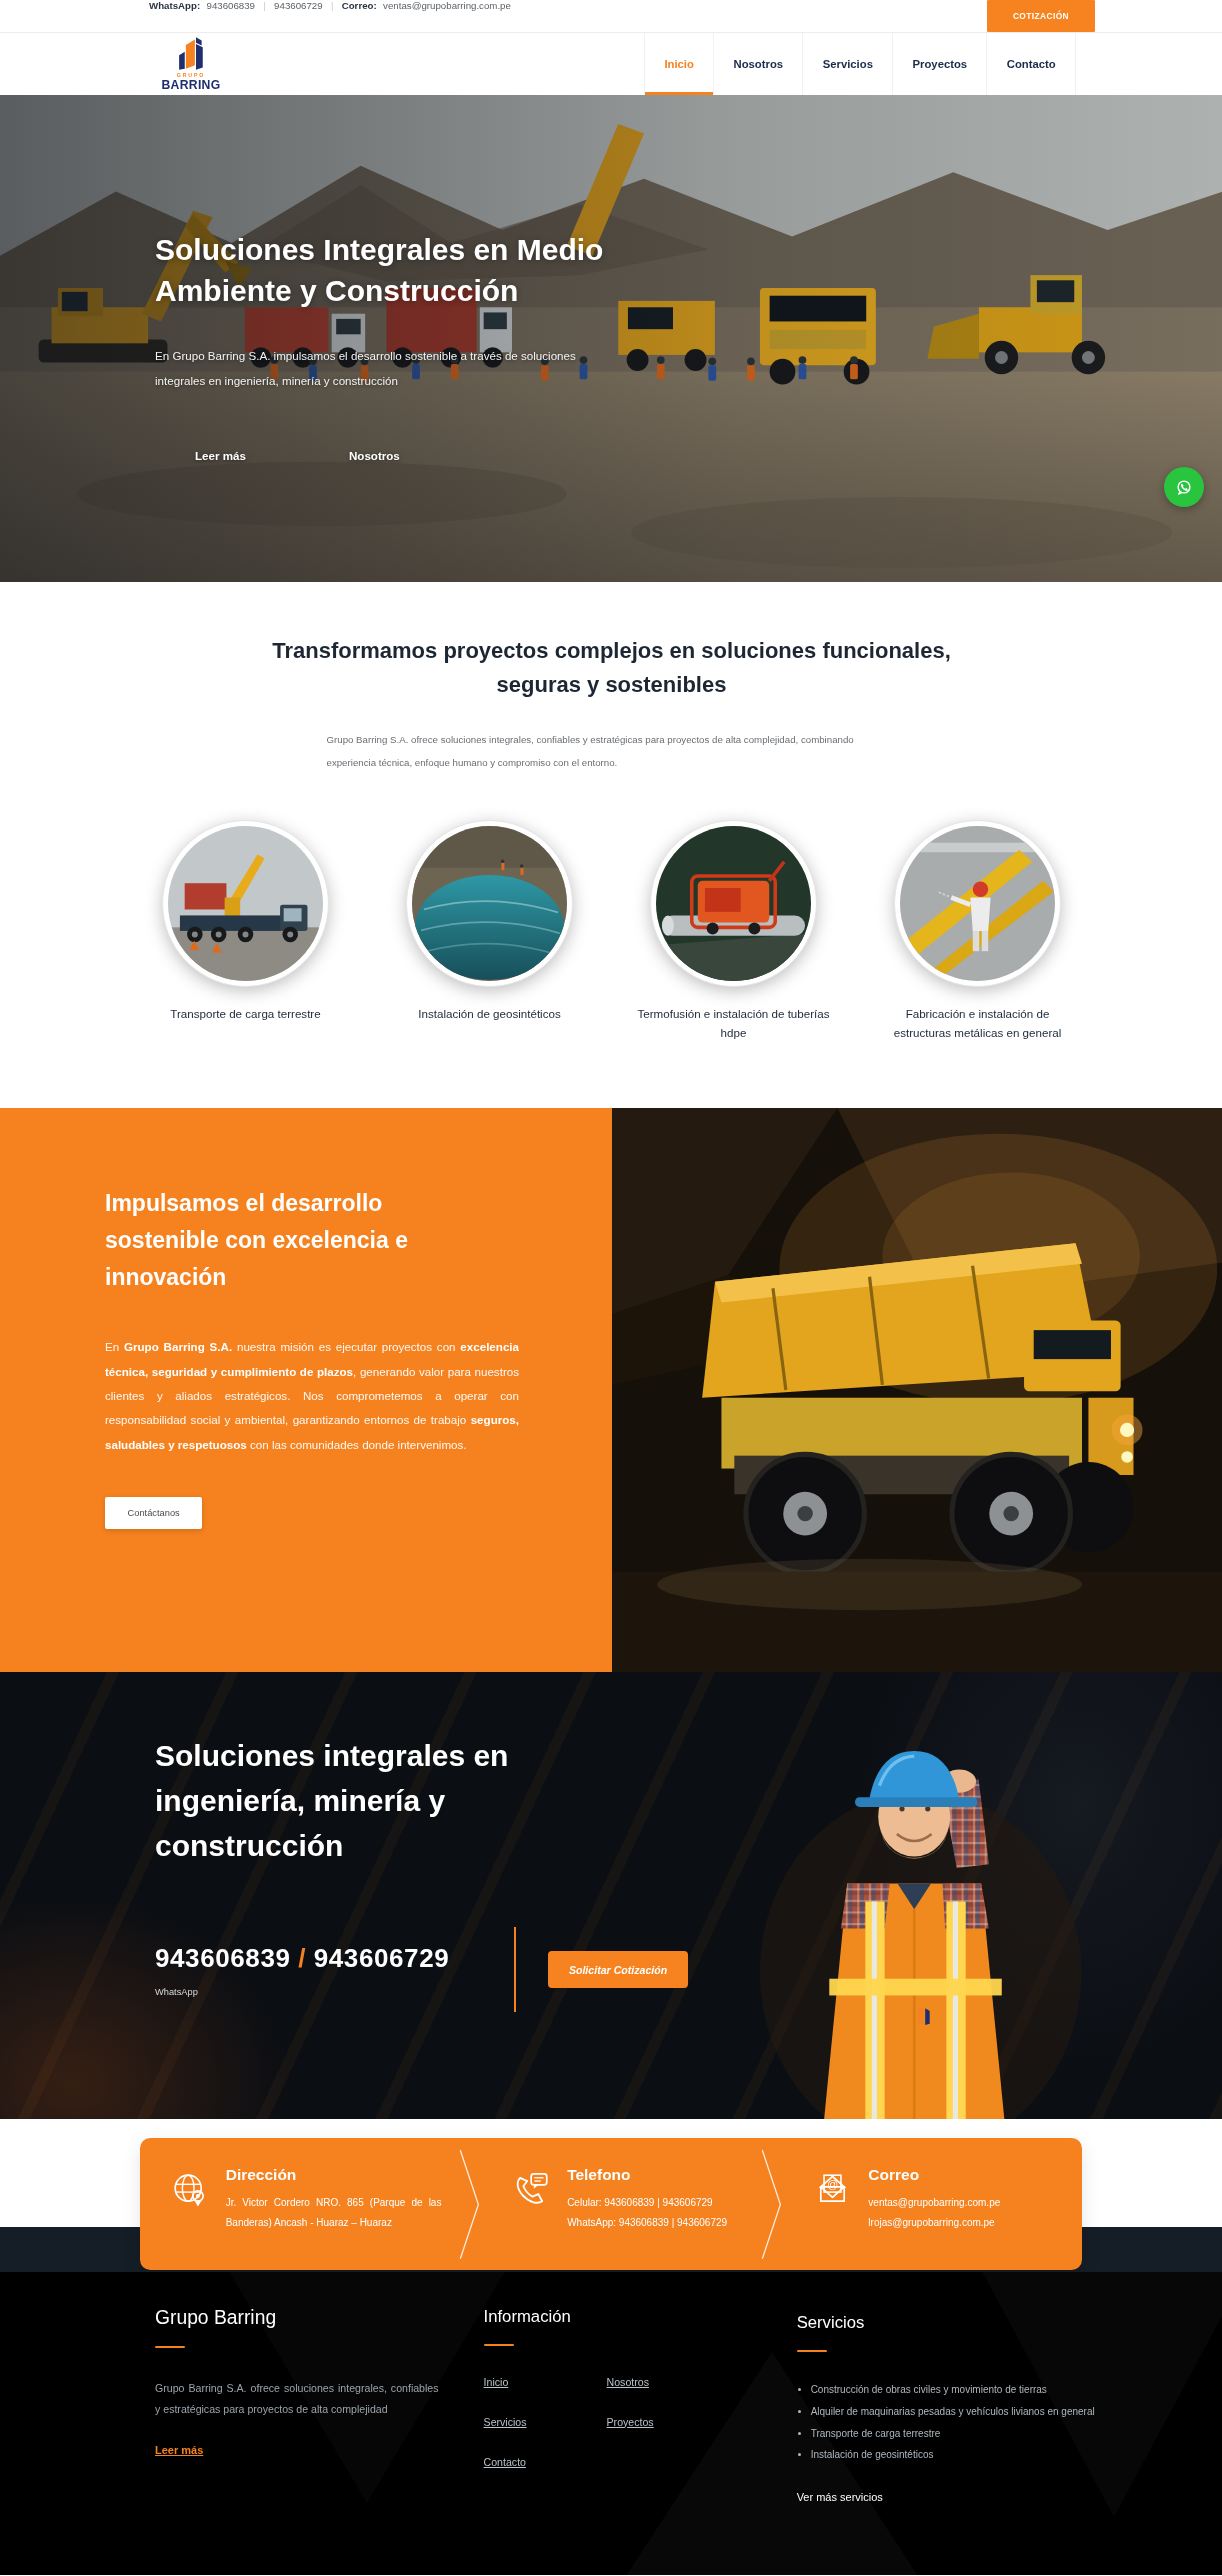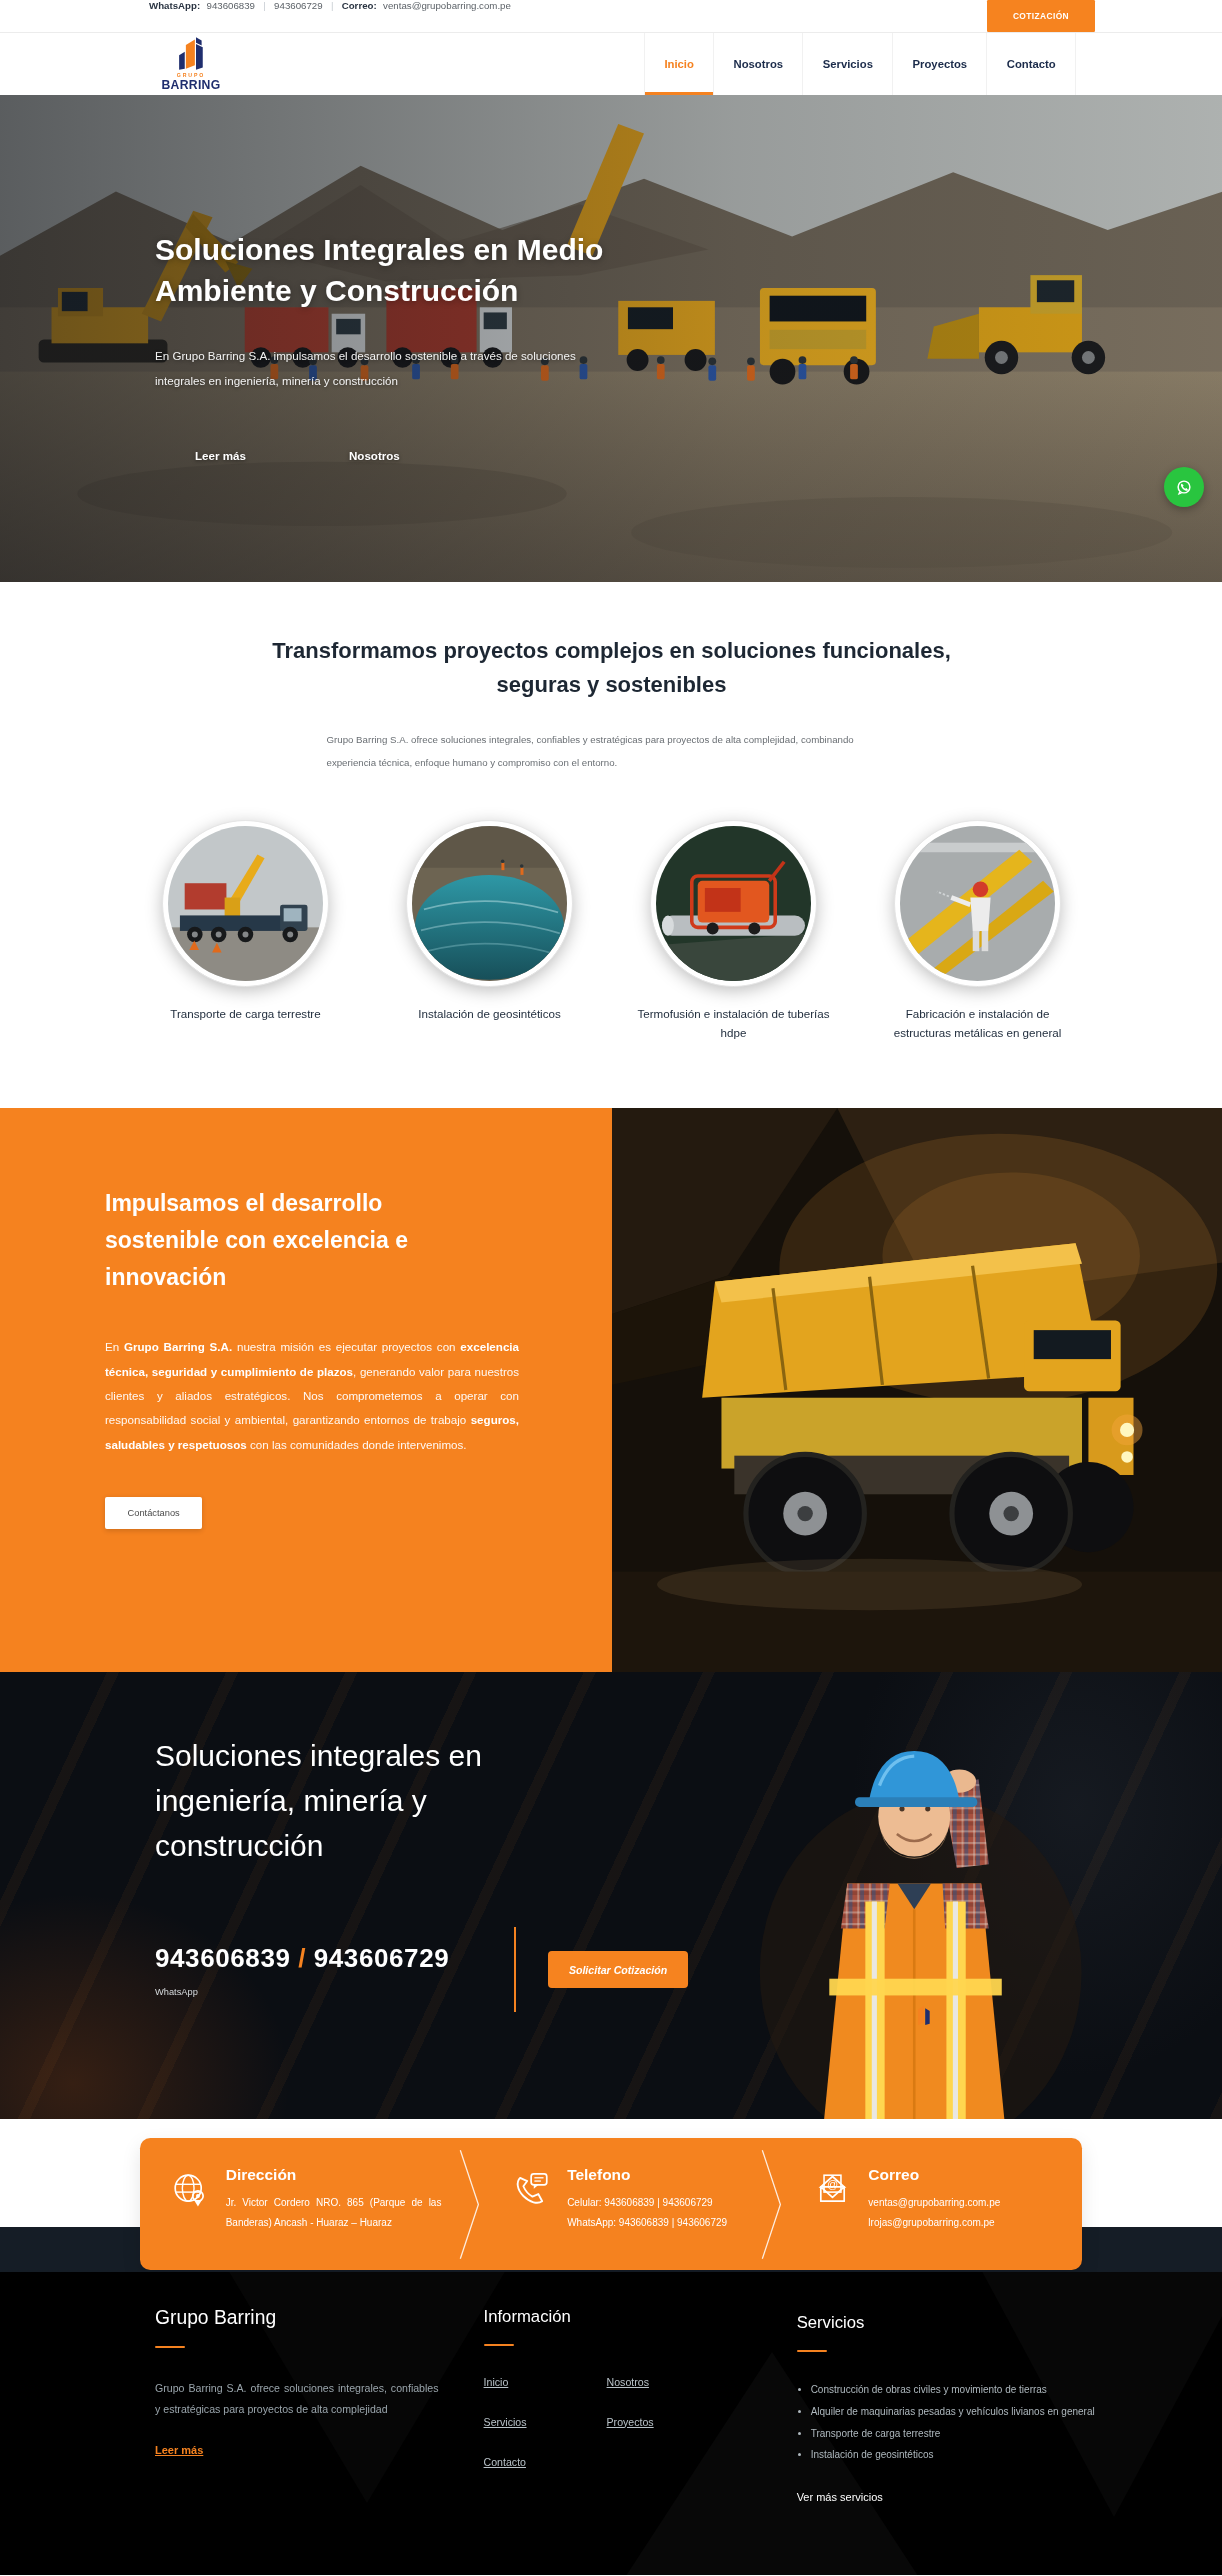--- a/index.html
+++ b/index.html
@@ -73,21 +73,21 @@
 
   
   .cta { height:447px; position:relative; background:#0b0e13; overflow:hidden;
     padding:61px 0 0 155px; color:#fff; }
   .cta::before { content:""; position:absolute; inset:0;
     background:
       radial-gradient(309px 270px at 6% 92%, rgba(205,92,20,.22), transparent 70%),
       radial-gradient(322px 386px at 88% 30%, rgba(70,80,95,.18), transparent 70%),
       repeating-linear-gradient(115deg, transparent 0 97px, rgba(255,140,40,.05) 97px 108px); }
   .cta > * { position:relative; }
-  .cta-title { font-size:30px; font-weight:400; line-height:1.5; max-width:412px; }
+  .cta-title { font-size:30px; font-weight:700; line-height:1.5; max-width:412px; }
   .cta-row { display:flex; align-items:center; margin-top:59px; }
   .cta-phones { width:359px; }
   .cta-nums { font-size:26px; font-weight:700; letter-spacing:0.6px; }
   .cta-slash { color:#F58220; padding:0 7.7px; }
   .cta-wa { margin-top:13px; font-size:9.3px; color:#d7dbde; }
   .cta-div { width:1.9px; height:85px; background:#F58220; }
   .btn-quote { margin-left:32px; background:#F6831F; color:#fff; font-size:10.6px; font-weight:700;
     padding:12.2px 21px; border-radius:3.9px; text-decoration:none;font-style:italic; }
   .cta-worker { position:absolute; bottom:0; left:752px; width:338px; height:417px; }
 

